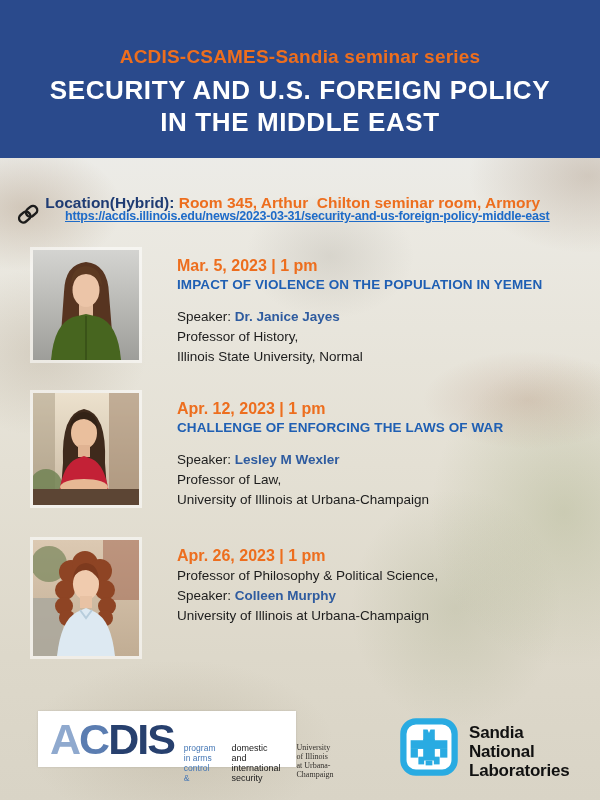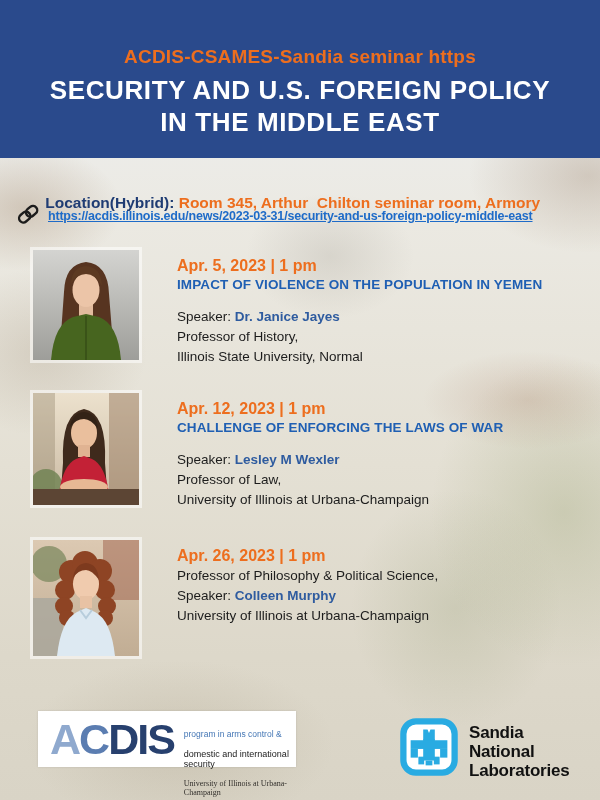--- a/index.html
+++ b/index.html
@@ -36,21 +36,21 @@
   
   .location-row{
     position:absolute; top:176px; left:28px; width:560px;
     font-size:15.5px; font-weight:bold; white-space:pre-wrap;
   }
   .loc-label{ color:#1F3C73; }
   .loc-value{ color:#ED6E1E; }
 
   .link-row{
     position:absolute; top:201px; left:16px; width:570px;
-    display:flex; align-items:center; gap:8px;
+    display:flex; align-items:center; gap:25px;
   }
   .link-row svg{ flex:0 0 auto; }
   .link-url{
     font-size:12.5px; font-weight:bold; letter-spacing:-.2px;
     color:#1E6BC8; text-decoration:underline; word-break:break-all;
   }
 
   
   .session{ position:absolute; left:33px; width:540px; }
   .s1{ top:250px; } .s2{ top:393px; } .s3{ top:540px; }
@@ -67,37 +67,37 @@
   .sname{ font-weight:bold; color:#2E5B9F;text-align:right; }
 
   
   .acdis-box{
     position:absolute; left:38px; top:711px; width:258px; height:56px;
     background:#ffffff; display:flex; align-items:center; padding-left:12px; gap:10px;
     box-shadow:0 0 2px rgba(0,0,0,.12);
   }
   .acdis-word{ font-size:43px; font-weight:700; letter-spacing:-2px; line-height:1; }
   .acdis-a{ color:#8FA9CE; } .acdis-c{ color:#5B7DB1; } .acdis-dis{ color:#27406E; }
-  .acdis-text{ display:flex; flex-direction:column; gap:10px; padding-top:2px;margin-top:45px; }
+  .acdis-text{ display:flex; gap:16px; padding-top:2px;margin-top:45px; }
   .acdis-t1{ font-size:8.5px; color:#4577B5; }
   .acdis-t2{ font-size:9px; color:#222222; }
   .acdis-t3{ font-size:8px; font-family:"Liberation Serif", serif; color:#33302C; }
 
   .sandia{
     position:absolute; left:400px; top:718px; display:flex; align-items:flex-end; gap:11px;
   }
   .sandia-name{ font-size:17px; font-weight:bold; color:#111111; line-height:19px; letter-spacing:-.2px; padding-top:2px; }
 </style>
 </head>
 <body>
 
 <div class="poster">
 
   <div class="header">
-    <div class="series">ACDIS-CSAMES-Sandia seminar https</div>
+    <div class="series">ACDIS-CSAMES-Sandia seminar series</div>
     <div class="title">
       <span>SECURITY AND U.S. FOREIGN POLICY</span><br>
       <span>IN THE MIDDLE EAST</span>
     </div>
   </div>
 
   <div class="location-row">
     <span class="loc-label">Location(Hybrid): </span><span class="loc-value">Room 345, Arthur  Chilton seminar room, Armory</span>
   </div>
 
@@ -125,21 +125,21 @@
         <rect width="106" height="110" fill="url(#pg1)"></rect>
         <path d="M31,42 Q32,14 53,12 Q75,14 76,44 L79,82 Q66,72 53,74 Q40,72 28,84 Z" fill="#573420"></path>
         <rect x="46" y="52" width="14" height="14" fill="#e2bb9e"></rect>
         <ellipse cx="53" cy="40" rx="13.5" ry="17" fill="#ecc5a8"></ellipse>
         <path d="M38,34 Q39,17 53,16 Q68,17 69,36 Q62,24 53,24 Q44,24 38,34 Z" fill="#5d3a22"></path>
         <path d="M18,110 Q21,74 40,67 L53,64 L66,67 Q85,74 88,110 Z" fill="#47651f"></path>
         <path d="M53,66 L53,110" stroke="#3a5318" stroke-width="2" fill="none"></path>
       </svg>
     </figure>
     <div class="info">
-      <div class="date">Apr. 5, 2023 | 1 pm</div>
+      <div class="date">Mar. 5, 2023 | 1 pm</div>
       <div class="stitle">IMPACT OF VIOLENCE ON THE POPULATION IN YEMEN</div>
       <div class="sline"><span>Speaker: </span><span class="sname">Dr. Janice Jayes</span></div>
       <div class="sline">Professor of History,</div>
       <div class="sline">Illinois State University, Normal</div>
     </div>
   </div>
 
   <div class="session s2">
     <figure class="photo">
       <svg width="106" height="112" viewBox="0 0 106 112">

